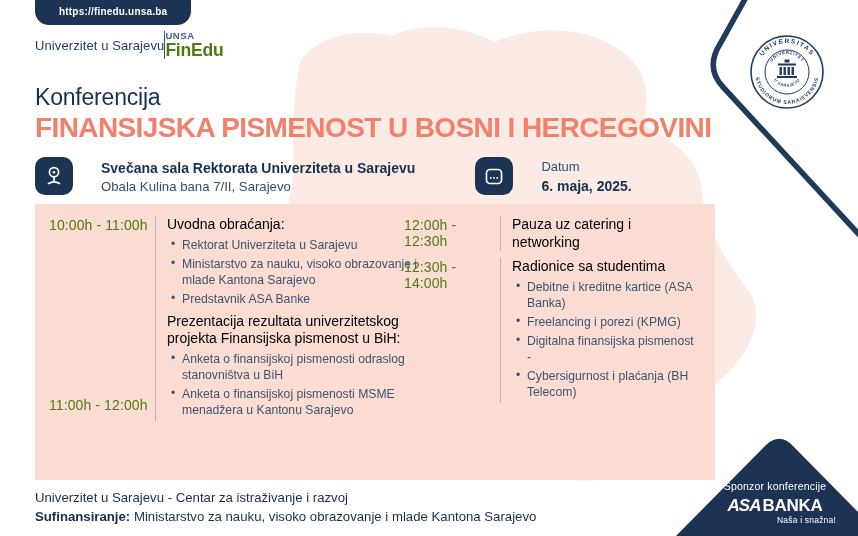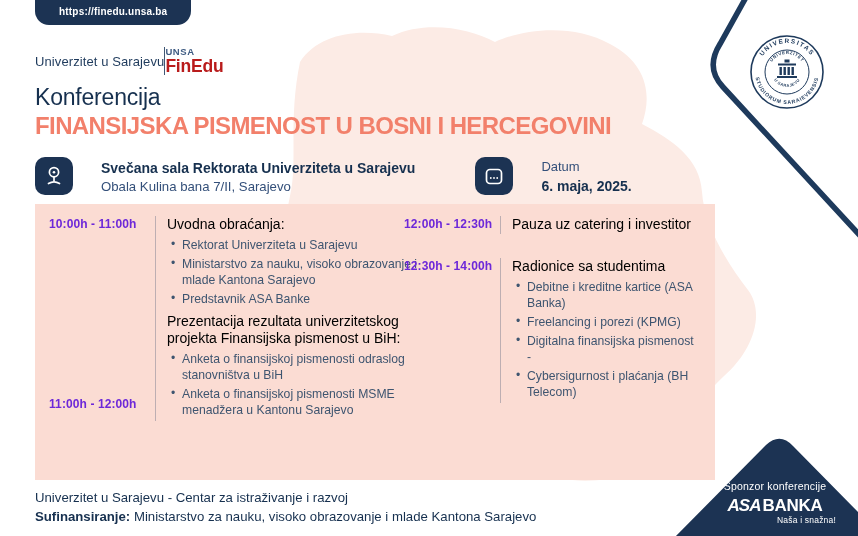--- a/index.html
+++ b/index.html
@@ -16,29 +16,29 @@
   
   #bg-map{left:0;top:0;z-index:1;}
   #deco{left:0;top:0;z-index:4;pointer-events:none;}
   
   .badge{
     left:35px;top:0;z-index:5;background:var(--navy-deep);color:#fff;
     font-size:10px;font-weight:bold;padding:6px 24px 8px;border-radius:0 0 14px 14px;
     letter-spacing:.2px;
   }
   
-  .logo-row{left:35px;top:47px;z-index:5;display:flex;align-items:center;gap:0;}
+  .logo-row{left:35px;top:31px;z-index:5;display:flex;align-items:center;gap:0;}
   .uni-name{font-size:13px;color:var(--navy);letter-spacing:.1px;}
   .logo-div{width:1px;height:28px;background:var(--navy);opacity:.85;}
   .unsa-block{display:flex;flex-direction:column;line-height:1;}
   .unsa{font-size:9.5px;font-weight:bold;color:#3E5B82;letter-spacing:.6px;margin-bottom:1px;}
-  .finedu{font-size:17.5px;font-weight:bold;color:#b91c1c;letter-spacing:-.2px;}
+  .finedu{font-size:17.5px;font-weight:bold;color:#4d7c0f;letter-spacing:-.2px;}
   
   .kicker{left:35px;top:84px;z-index:5;font-size:23px;font-weight:500;color:#16304F;letter-spacing:-.2px;}
-  .title{left:35px;top:112px;z-index:5;font-size:24px;font-weight:800;color:var(--salmon);letter-spacing:-.6px;white-space:nowrap;}
+  .title{left:35px;top:112px;z-index:5;font-size:28px;font-weight:800;color:var(--salmon);letter-spacing:-.6px;white-space:nowrap;}
   
   .info-row{left:35px;top:157px;z-index:5;display:flex;gap:60px;}
   .info-item{display:flex;gap:28px;align-items:flex-start;}
   .info-icon{
     width:38px;height:38px;border-radius:10px;background:var(--navy-deep);
     display:flex;align-items:center;justify-content:center;flex:0 0 auto;
   }
   .info-text{display:flex;flex-direction:column;line-height:1.3;padding-top:2px;}
   .info-strong{font-size:14px;font-weight:bold;color:#16304F;}
   .info-sub{font-size:13.2px;color:#34507A;margin-top:1px;}
@@ -47,21 +47,21 @@
   
   .panel{left:35px;top:204px;z-index:2;width:680px;height:276px;background:var(--panel);}
   .scol{position:absolute;top:0;bottom:0;}
   .col-left{left:14px;width:398px;}
   .col-right{left:369px;width:302px;}
   .srow{position:absolute;left:0;right:0;display:flex;align-items:stretch;}
   .col-left .srow:nth-child(1){top:12px;}
   .col-left .srow:nth-child(2){top:192px;}
   .col-right .srow:nth-child(1){top:12px;}
   .col-right .srow:nth-child(2){top:54px;}
-  .stime{font-size:12px;font-weight:700;color:#6d28d9;flex:0 0 auto;padding-top:1px;letter-spacing:.1px;}
+  .stime{font-size:14px;font-weight:400;color:#4d7c0f;flex:0 0 auto;padding-top:1px;letter-spacing:.1px;}
   .col-left .stime{width:106px;}
   .col-right .stime{width:96px;}
   .scontent{border-left:1px solid rgba(30,58,92,.28);padding-left:11px;}
   .col-left .scontent{width:268px;}
   .col-right .scontent{width:200px;}
   .sheading{font-size:14px;font-weight:400;color:#000000;line-height:1.25;}
   .sheading + .sheading, ul + .sheading{margin-top:6px;}
   .scontent ul{list-style:none;margin:3px 0 3px 0;padding-left:15px;}
   .scontent li{position:relative;font-size:12.2px;color:var(--text);line-height:1.32;margin-bottom:3px;}
   .scontent li::before{content:"\2022";position:absolute;left:-11px;top:-1px;color:var(--text);}
@@ -155,21 +155,21 @@
         </div>
       </div>
       <div class="srow">
         <div class="stime">11:00h - 12:00h</div>
       </div>
     </div>
   <div class="scol col-right" id="col-right">
       <div class="srow">
         <div class="stime">12:00h - 12:30h</div>
         <div class="scontent">
-          <div class="sheading">Pauza uz catering i investitor</div>
+          <div class="sheading">Pauza uz catering i networking</div>
         </div>
       </div>
       <div class="srow">
         <div class="stime">12:30h - 14:00h</div>
         <div class="scontent">
           <div class="sheading">Radionice sa studentima</div>
           <ul>
             <li>Debitne i kreditne kartice (ASA Banka)</li>
             <li>Freelancing i porezi (KPMG)</li>
             <li>Digitalna finansijska pismenost -</li>

